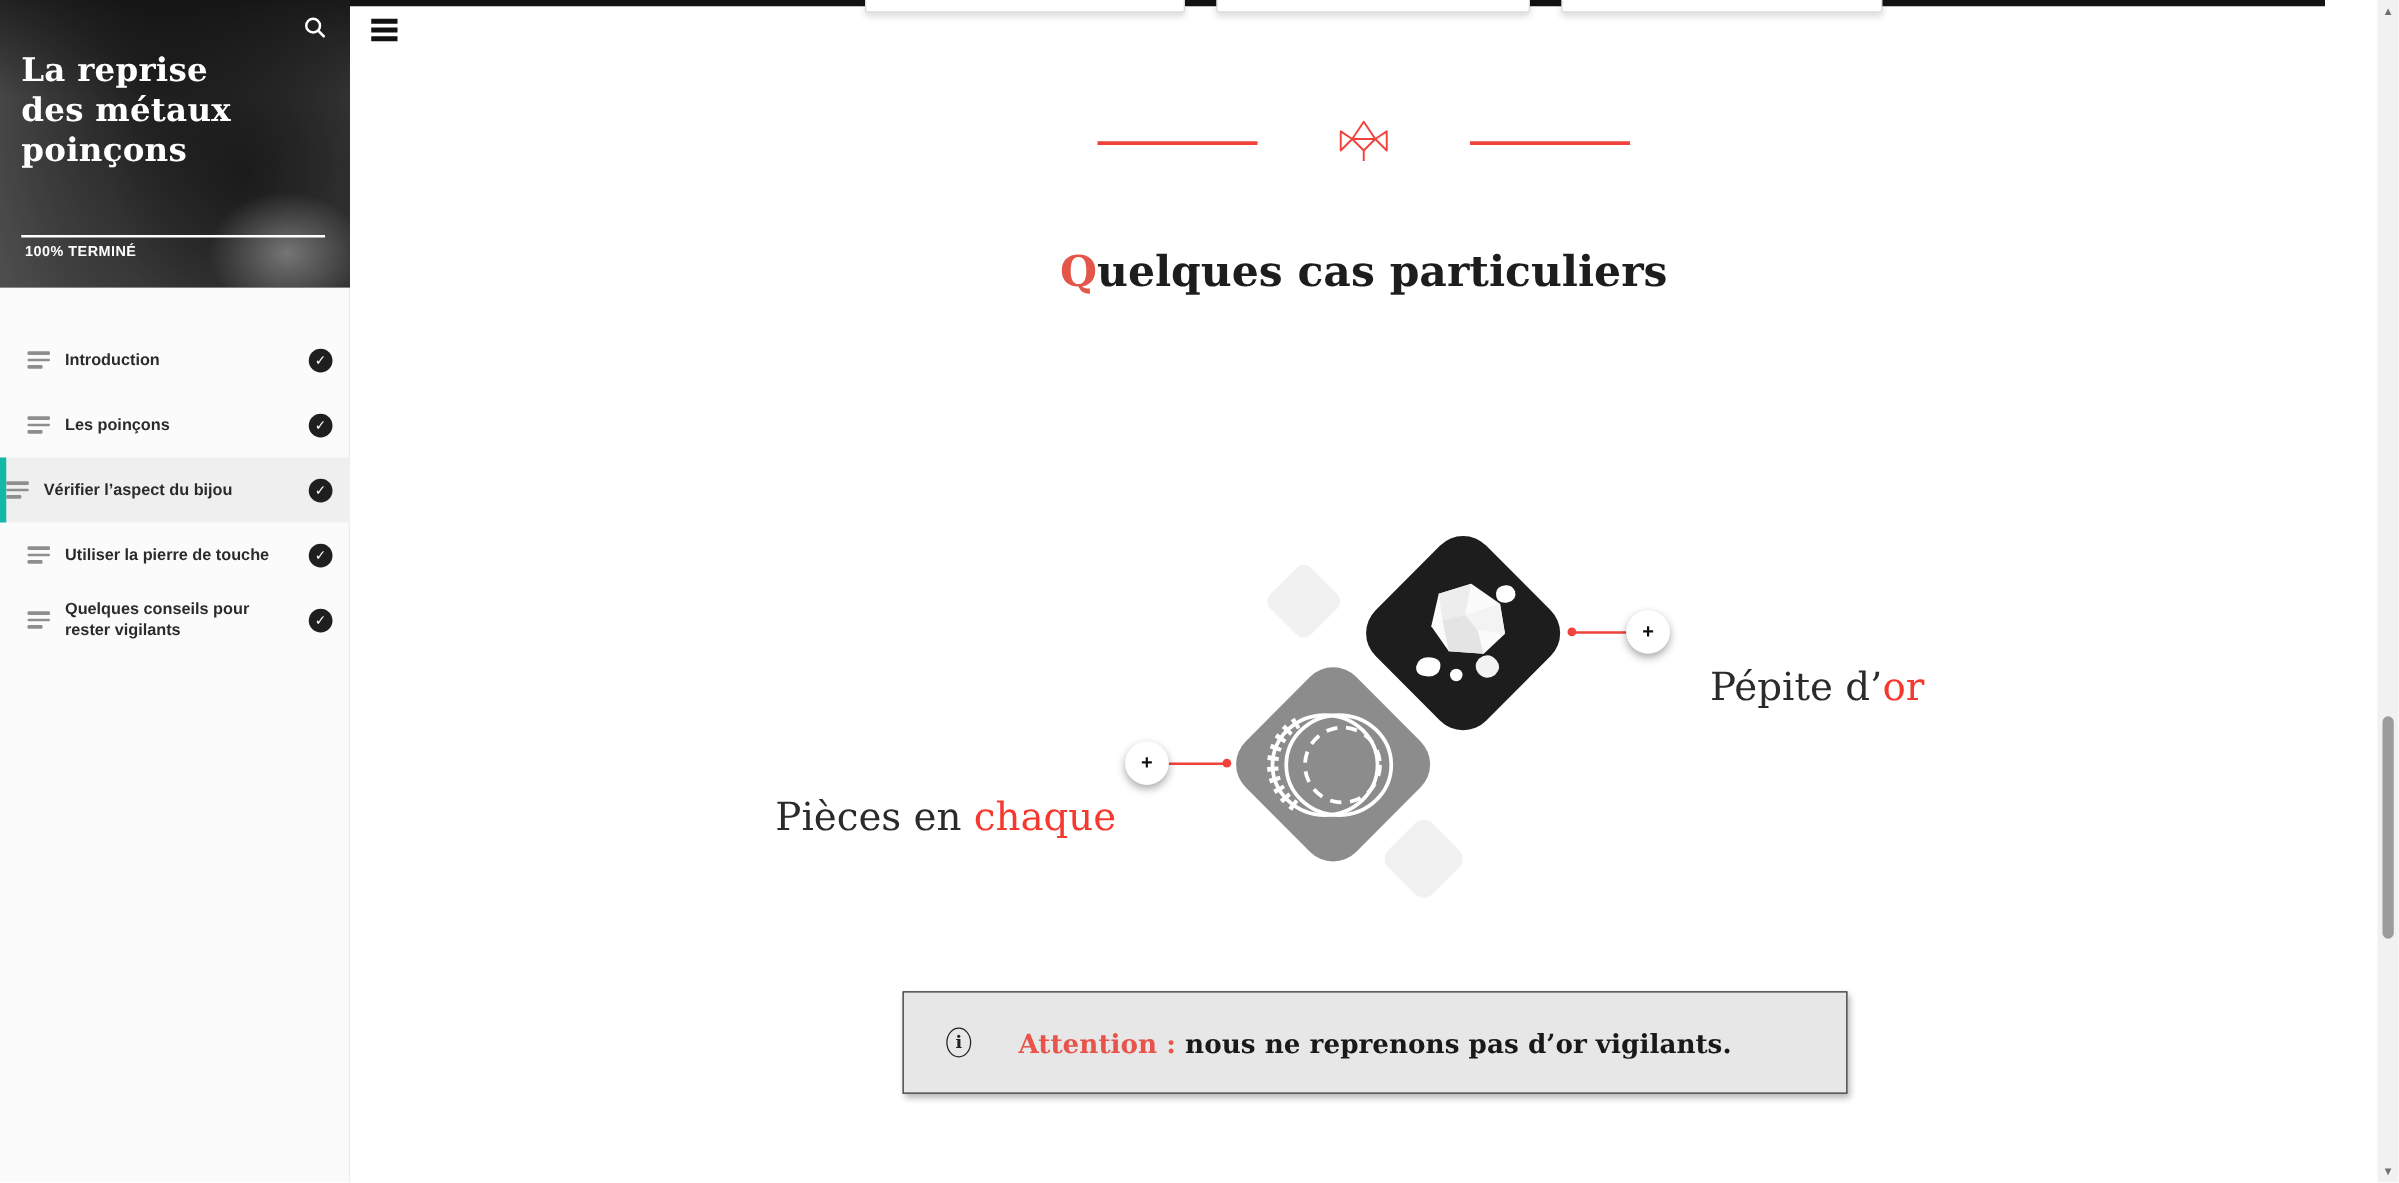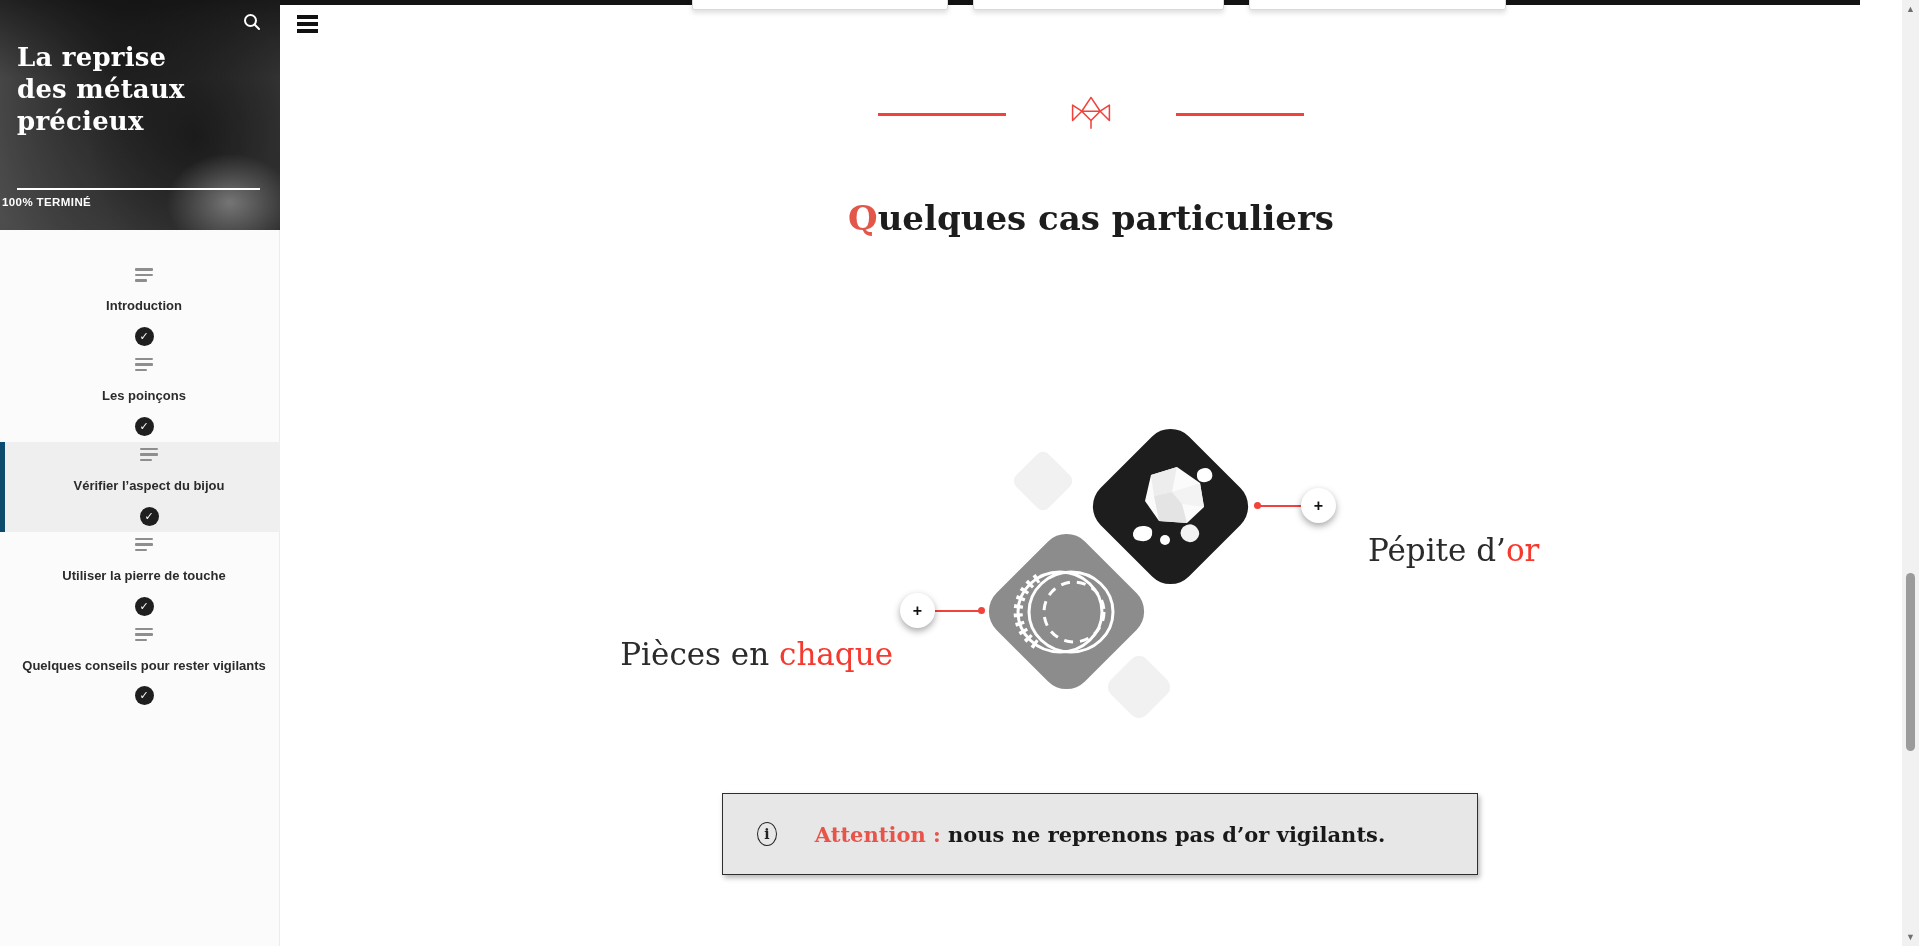--- a/index.html
+++ b/index.html
@@ -19,27 +19,27 @@
       linear-gradient(180deg, rgba(0,0,0,0.55), rgba(0,0,0,0) 34%),
       linear-gradient(115deg, #6e6e6e 0%, #535353 45%, #3a3a3a 100%);
   }
   .cover-shade { position:absolute; inset:0; background:rgba(0,0,0,0.18); }
   .search-btn { position:absolute; right:15px; top:10px; width:26px; height:26px;
                 background:transparent; border:none; cursor:pointer; }
   .cover-title { position:absolute; left:17px; top:42px; width:208px; color:#fff;
                  font-family:"DejaVu Serif","Liberation Serif",serif; font-weight:700;
                  font-size:26px; line-height:1.23; letter-spacing:0.2px; }
   .progress-rule { position:absolute; left:17px; right:20px; top:188px; border-top:2px solid #fff; }
-  .progress-label { position:absolute; left:2px; top:196px; color:#fff; font-size:11.5px;
+  .progress-label { position:absolute; left:20px; top:196px; color:#fff; font-size:11.5px;
                     font-weight:700; letter-spacing:0.4px; }
 
   .nav { position:absolute; left:0; top:230px; width:280px; padding-top:32px; }
   .nav-item { display:flex; align-items:center; min-height:52px; padding:6px 14px 6px 22px;
-              gap:12px; cursor:pointer;flex-direction:column; }
-  .nav-item.active { background:#efefef; border-left:5px solid #0c4a6e; padding-left:27px;align-items:center; }
+              gap:12px; cursor:pointer; }
+  .nav-item.active { background:#efefef; border-left:5px solid #14b8a6; padding-left:0;align-items:center; }
   .nav-ic { width:18px; flex:0 0 18px; display:flex; flex-direction:column; gap:3px; }
   .nav-ic i { display:block; height:2.5px; background:#8e8e8e; border-radius:1px; }
   .nav-ic i:nth-child(1){ width:18px; } .nav-ic i:nth-child(2){ width:18px; } .nav-ic i:nth-child(3){ width:12px; }
   .nav-label { flex:1; font-size:13px; font-weight:700; color:#2b2b2b; line-height:1.3; }
   .check { flex:0 0 19px; width:19px; height:19px; border-radius:50%; background:#1f1f1f;
            color:#fff; display:flex; align-items:center; justify-content:center;
            font-size:11px; font-weight:700; }
 
   
   .main { position:absolute; left:280px; top:0; width:1622px; height:946px; background:#fff; }
@@ -120,21 +120,21 @@
       <div class="cover-photo"></div>
       <div class="cover-shade"></div>
       <button class="search-btn">
         <span>
           <svg width="20" height="20" viewBox="0 0 20 20">
             <circle cx="8.5" cy="8.5" r="5.5" fill="none" stroke="#fff" stroke-width="2"></circle>
             <line x1="12.8" y1="12.8" x2="17" y2="17" stroke="#fff" stroke-width="2" stroke-linecap="round"></line>
           </svg>
         </span>
       </button>
-      <h1 class="cover-title">La reprise des métaux précieux</h1>
+      <h1 class="cover-title">La reprise des métaux poinçons</h1>
       <div class="progress-rule"></div>
       <div class="progress-label">100% TERMINÉ</div>
     </div>
 
     <nav class="nav">
       <div class="nav-item">
         <span class="nav-ic">
             <i></i>
             <i></i>
             <i></i>

